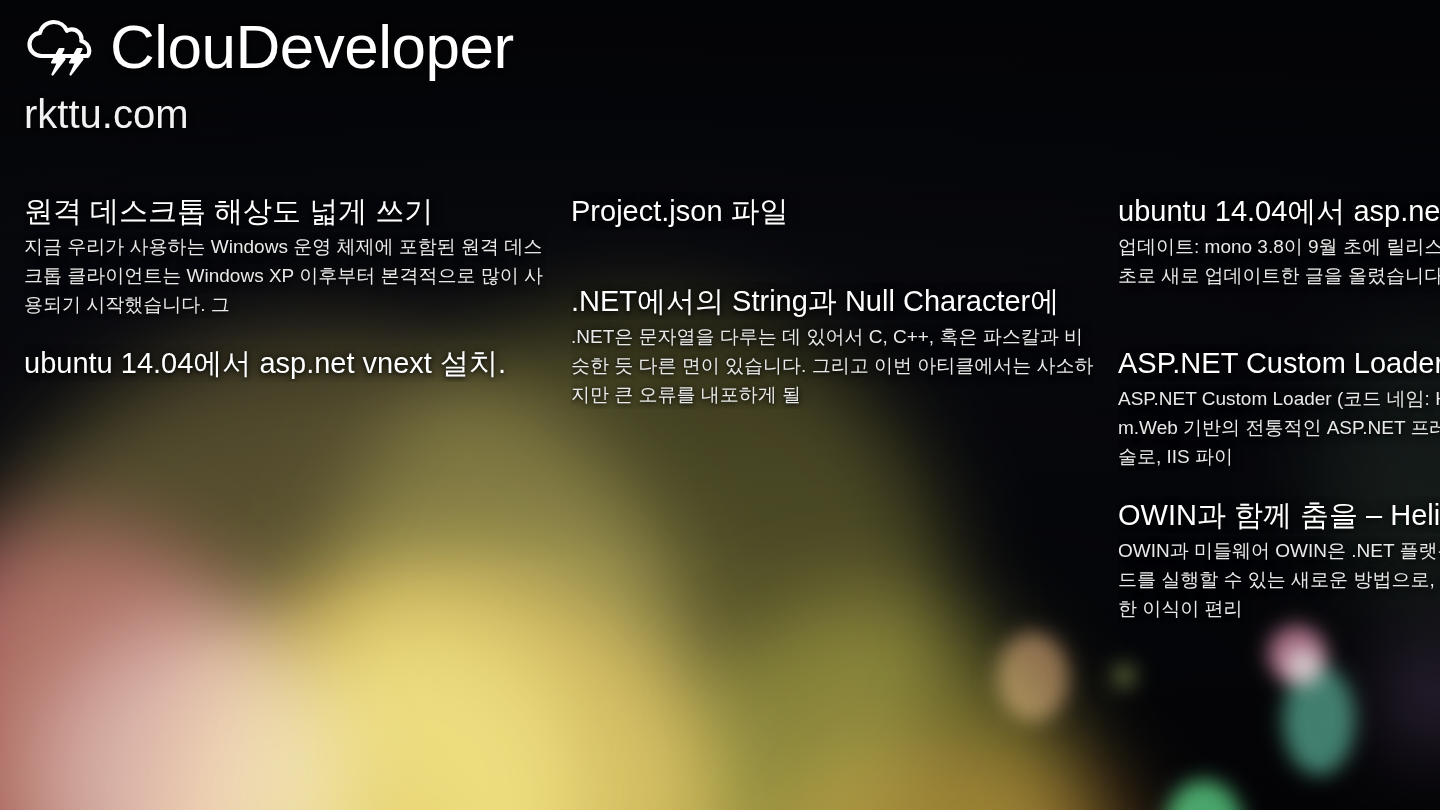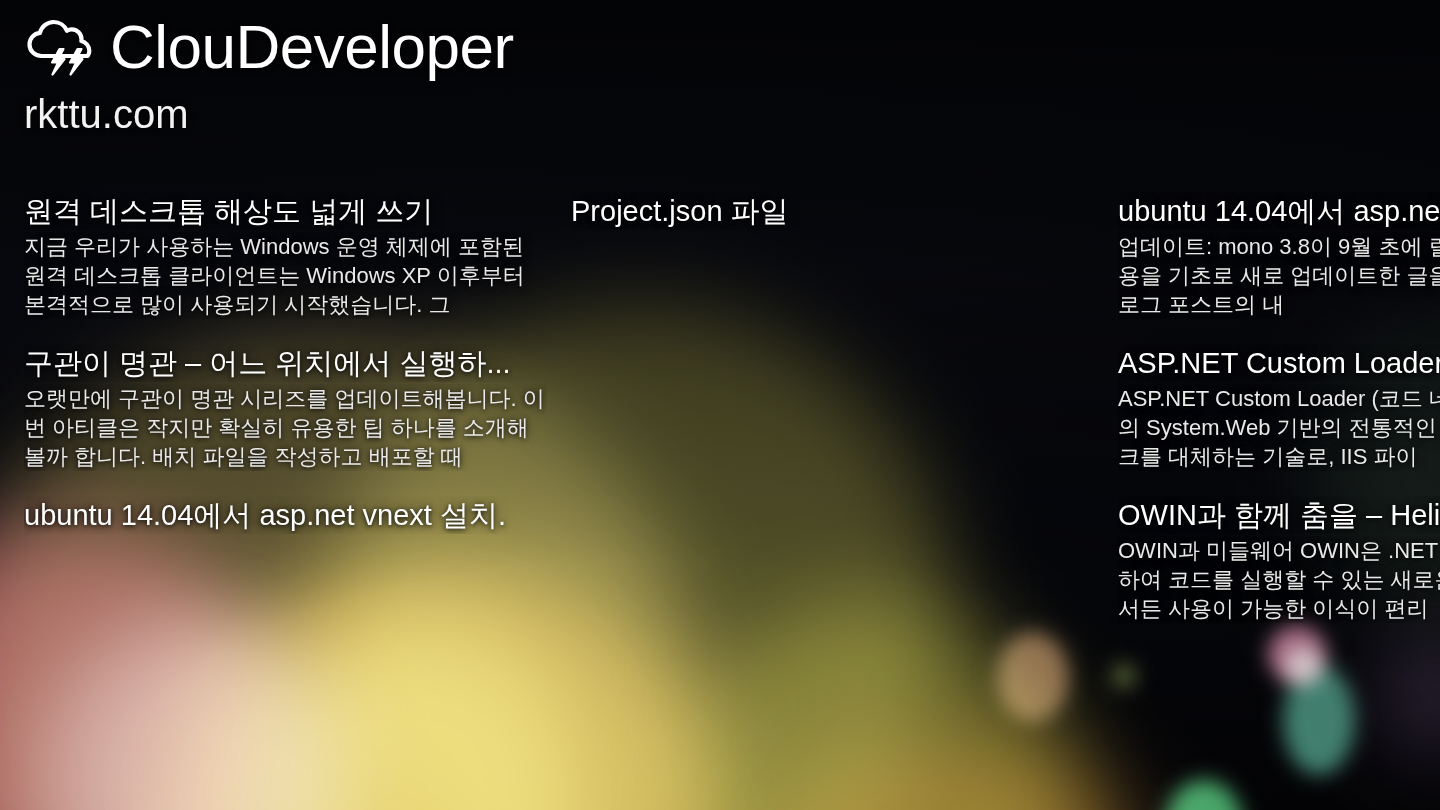--- a/index.html
+++ b/index.html
@@ -124,21 +124,21 @@
     line-height: 38px;
     font-weight: 400;
     white-space: nowrap;
     overflow: hidden;
     margin-bottom: 2px;
     text-shadow: 0 1px 5px rgba(0,0,0,0.9), 0 0 14px rgba(0,0,0,0.65);
   }
 
   .post-body {
     color: #e9e9e9;
-    font-size: 22px;
+    font-size: 19px;
     line-height: 29px;
     font-weight: 400;
     height: 87px;              
     overflow: hidden;
     word-break: break-all;
     text-shadow: 0 1px 5px rgba(0,0,0,0.9), 0 0 12px rgba(0,0,0,0.6);
   }
 </style>
 </head>
 <body>
@@ -189,33 +189,33 @@
   </div>
 
   <div class="columns">
 
     <div class="column">
       <div class="post">
         <div class="post-title">원격 데스크톱 해상도 넓게 쓰기</div>
         <div class="post-body">지금 우리가 사용하는 Windows 운영 체제에 포함된 원격 데스크톱 클라이언트는 Windows XP 이후부터 본격적으로 많이 사용되기 시작했습니다. 그</div>
       </div>
       <div class="post">
-        <div class="post-title">구관이 명관 – 어느 위치에서 실행하...</div>
-        <div class="post-body">오랫만에 구관이 명관 시리즈를 업데이트해봅니다. 이번 아티클은 작지만 확실히 유용한 팁 하나를 소개해볼까 합니다. 배치 파일을 작성하고 배포할 때</div>
-      </div>
-      <div class="post">
         <div class="post-title">ubuntu 14.04에서 asp.net vnext 설치.</div>
       </div>
     </div>
 
     <div class="column">
       <div class="post">
         <div class="post-title">Project.json 파일</div>
       </div>
       <div class="post">
+      </div>
+      <div class="post">
+        <div class="post-title">.NET에서의 String과 Null Character에</div>
+        <div class="post-body">.NET은 문자열을 다루는 데 있어서 C, C++, 혹은 파스칼과 비슷한 듯 다른 면이 있습니다. 그리고 이번 아티클에서는 사소하지만 큰 오류를 내포하게 될</div>
       </div>
     </div>
 
     <div class="column">
       <div class="post">
         <div class="post-title">ubuntu 14.04에서 asp.net vnext 설치.</div>
         <div class="post-body">업데이트: mono 3.8이 9월 초에 릴리스되었으며 이 내용을 기초로 새로 업데이트한 글을 올렸습니다. 이 블로그 포스트의 내</div>
       </div>
       <div class="post">
         <div class="post-title">ASP.NET Custom Loader</div>

